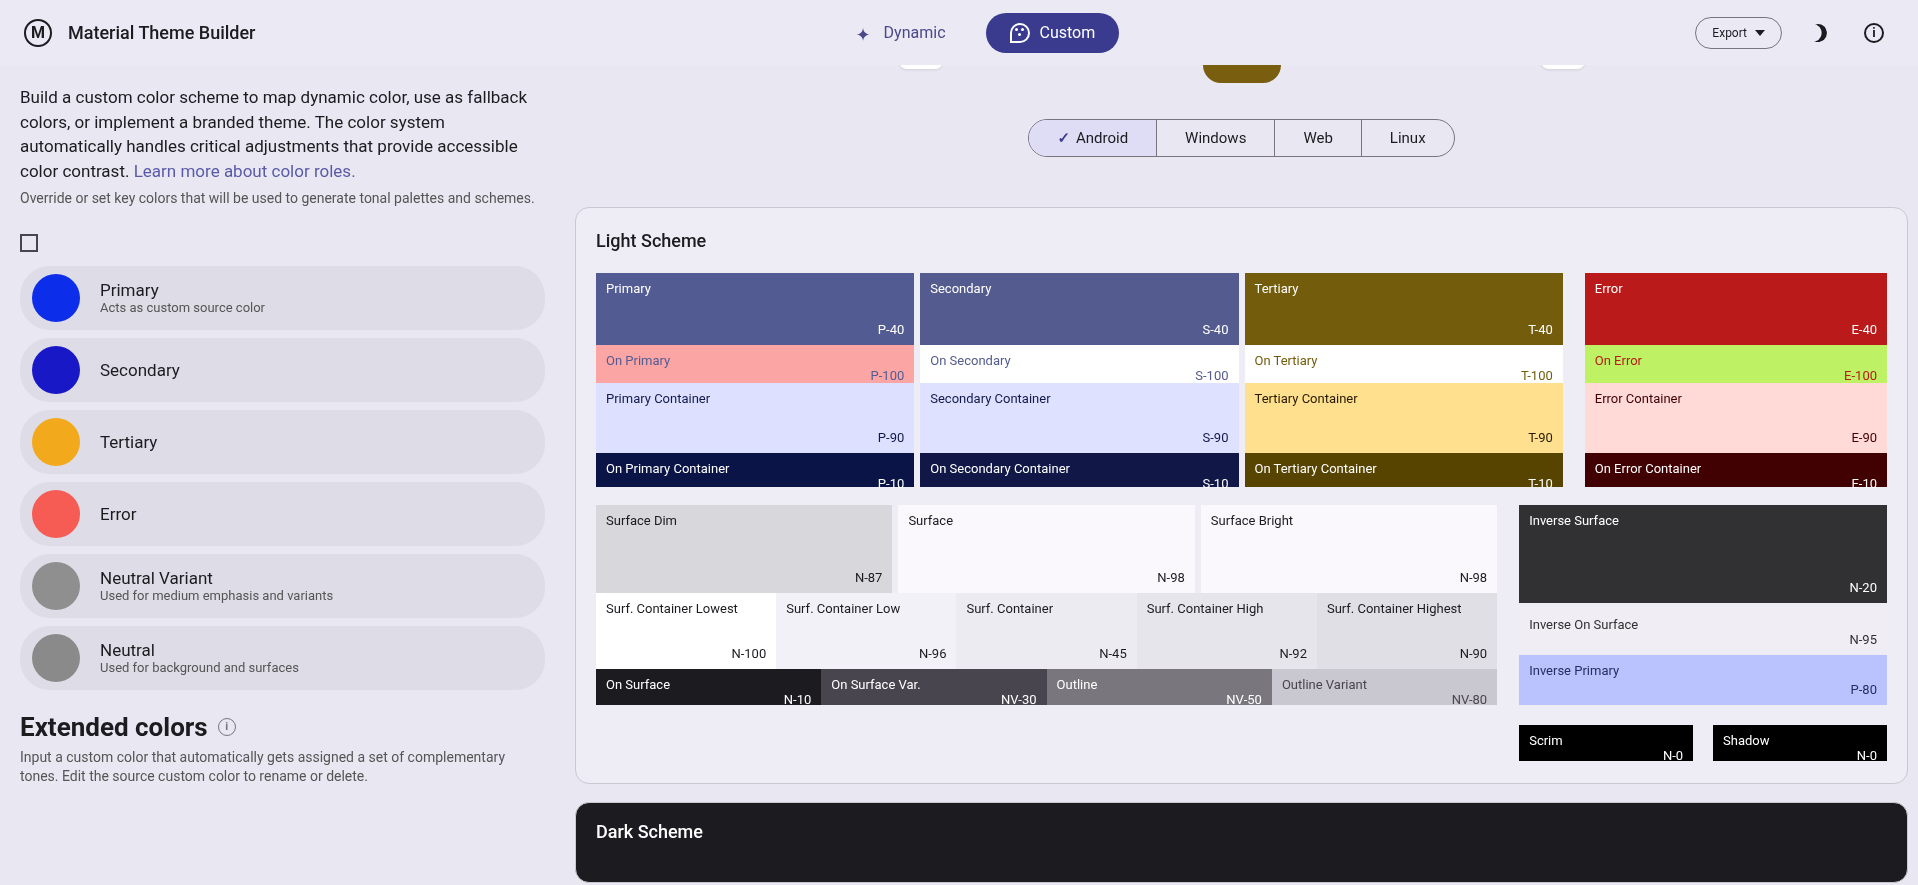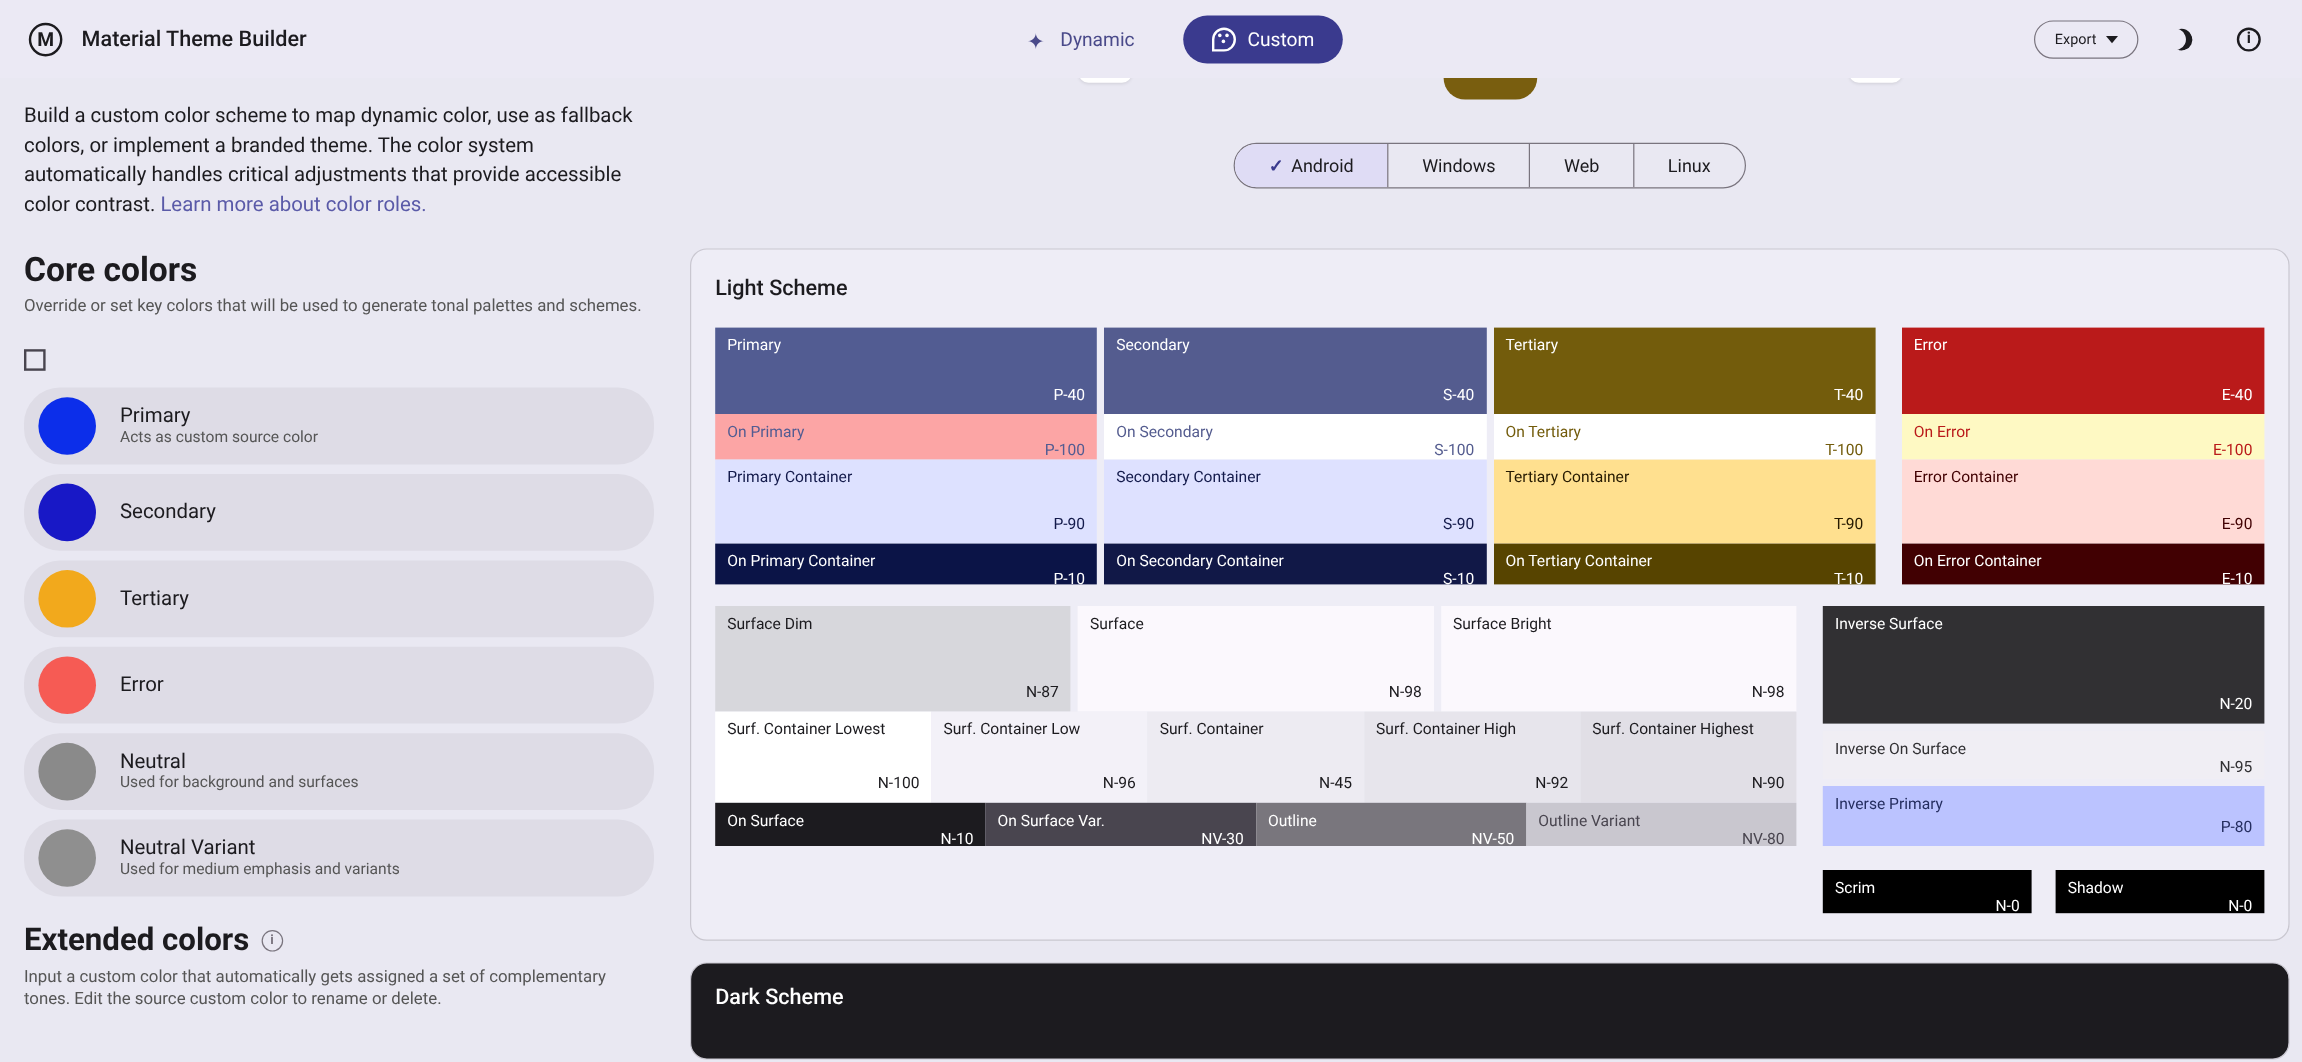--- a/index.html
+++ b/index.html
@@ -94,21 +94,20 @@
       </div>
     <div class="icon-btn">
         <div class="info">i</div>
       </div>
   </div>
 </div>
 
 <div class="main">
   <div class="left">
     <p class="intro"><span>Build a custom color scheme to map dynamic color, use as fallback colors, or implement a branded theme. The color system automatically handles critical adjustments that provide accessible color contrast.</span> <span class="link">Learn more about color roles.</span></p>
-    <h2 class="h-core">Core colors</h2>
     <p class="sub">Override or set key colors that will be used to generate tonal palettes and schemes.</p>
     <div class="color-match">
       <div class="checkbox"></div>
     </div>
     <div class="chips" id="chips">
         <div class="chip">
           <div class="swatch" style="background:#0c2eea"></div>
           <div class="chip-txt">
             <div class="chip-title">Primary</div>
             <div class="chip-sub">Acts as custom source color</div>
@@ -126,31 +125,31 @@
             <div class="chip-title">Tertiary</div>
           </div>
         </div>
         <div class="chip">
           <div class="swatch" style="background:#f65b54"></div>
           <div class="chip-txt">
             <div class="chip-title">Error</div>
           </div>
         </div>
         <div class="chip">
+          <div class="swatch" style="background:#8f8f8f"></div>
+          <div class="chip-txt">
+            <div class="chip-title">Neutral Variant</div>
+            <div class="chip-sub">Used for medium emphasis and variants</div>
+          </div>
+        </div>
+        <div class="chip">
           <div class="swatch" style="background:#8a8a8a"></div>
           <div class="chip-txt">
             <div class="chip-title">Neutral</div>
             <div class="chip-sub">Used for background and surfaces</div>
-          </div>
-        </div>
-        <div class="chip">
-          <div class="swatch" style="background:#8f8f8f"></div>
-          <div class="chip-txt">
-            <div class="chip-title">Neutral Variant</div>
-            <div class="chip-sub">Used for medium emphasis and variants</div>
           </div>
         </div>
       </div>
     <h2 class="h-ext">
       <span>Extended colors</span>
       <span class="info-sm">i</span>
     </h2>
     <p class="ext-sub">Input a custom color that automatically gets assigned a set of complementary tones. Edit the source custom color to rename or delete.</p>
   </div>
 
@@ -233,21 +232,21 @@
             <div class="role h34" style="background:#574400;color:#fff">
               <span>On Tertiary Container</span>
               <span class="code">T-10</span>
             </div>
           </div>
           <div class="col err">
             <div class="role h72" style="background:#ba1a1a;color:#fff">
               <span>Error</span>
               <span class="code">E-40</span>
             </div>
-            <div class="role h38" style="background:#fef9c3;color:#ba1a1a">
+            <div class="role h38" style="background:#bef264;color:#ba1a1a">
               <span>On Error</span>
               <span class="code">E-100</span>
             </div>
             <div class="role h70" style="background:#ffdad6;color:#410002">
               <span>Error Container</span>
               <span class="code">E-90</span>
             </div>
             <div class="role h34" style="background:#410002;color:#fff">
               <span>On Error Container</span>
               <span class="code">E-10</span>

